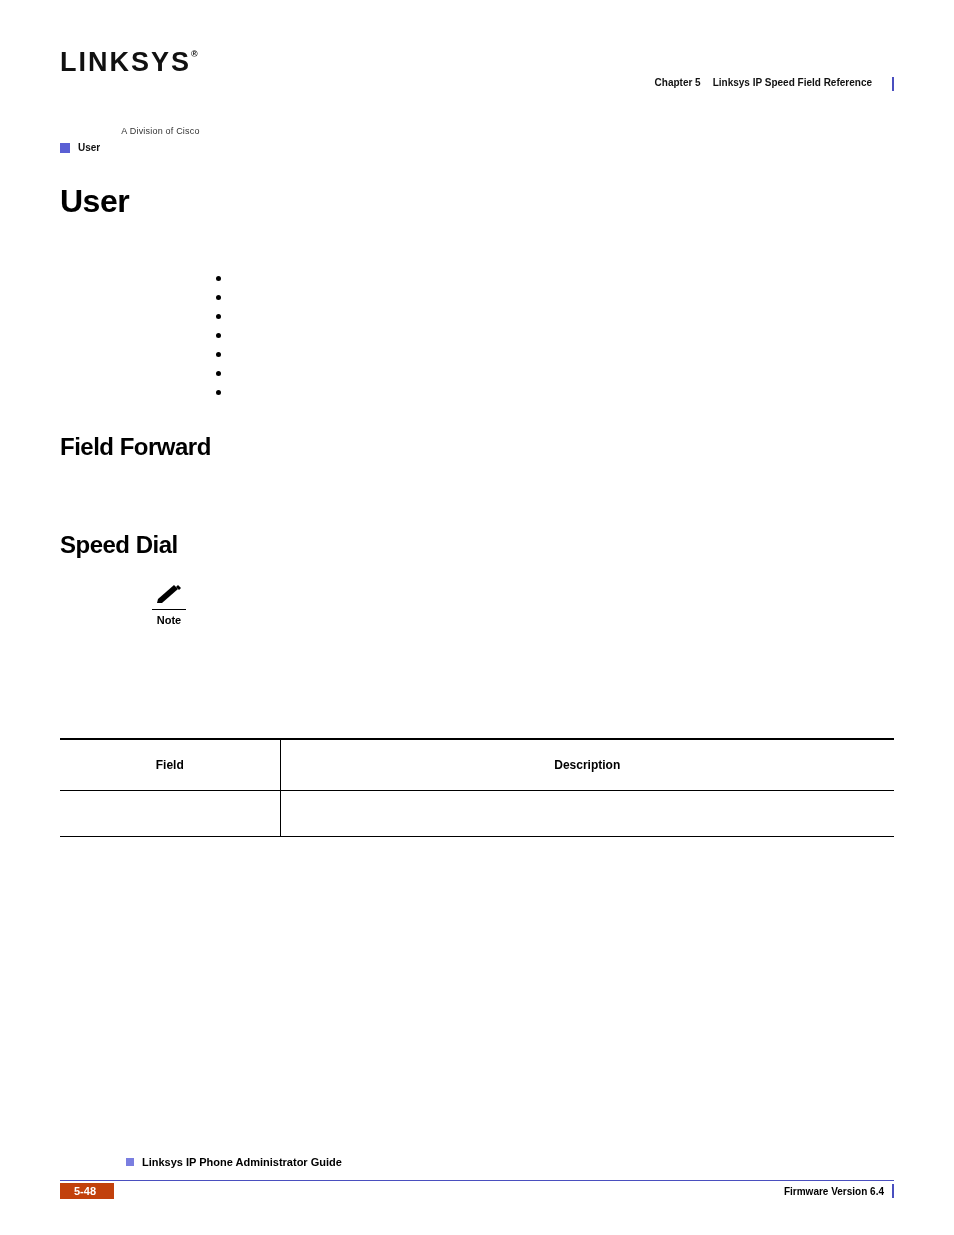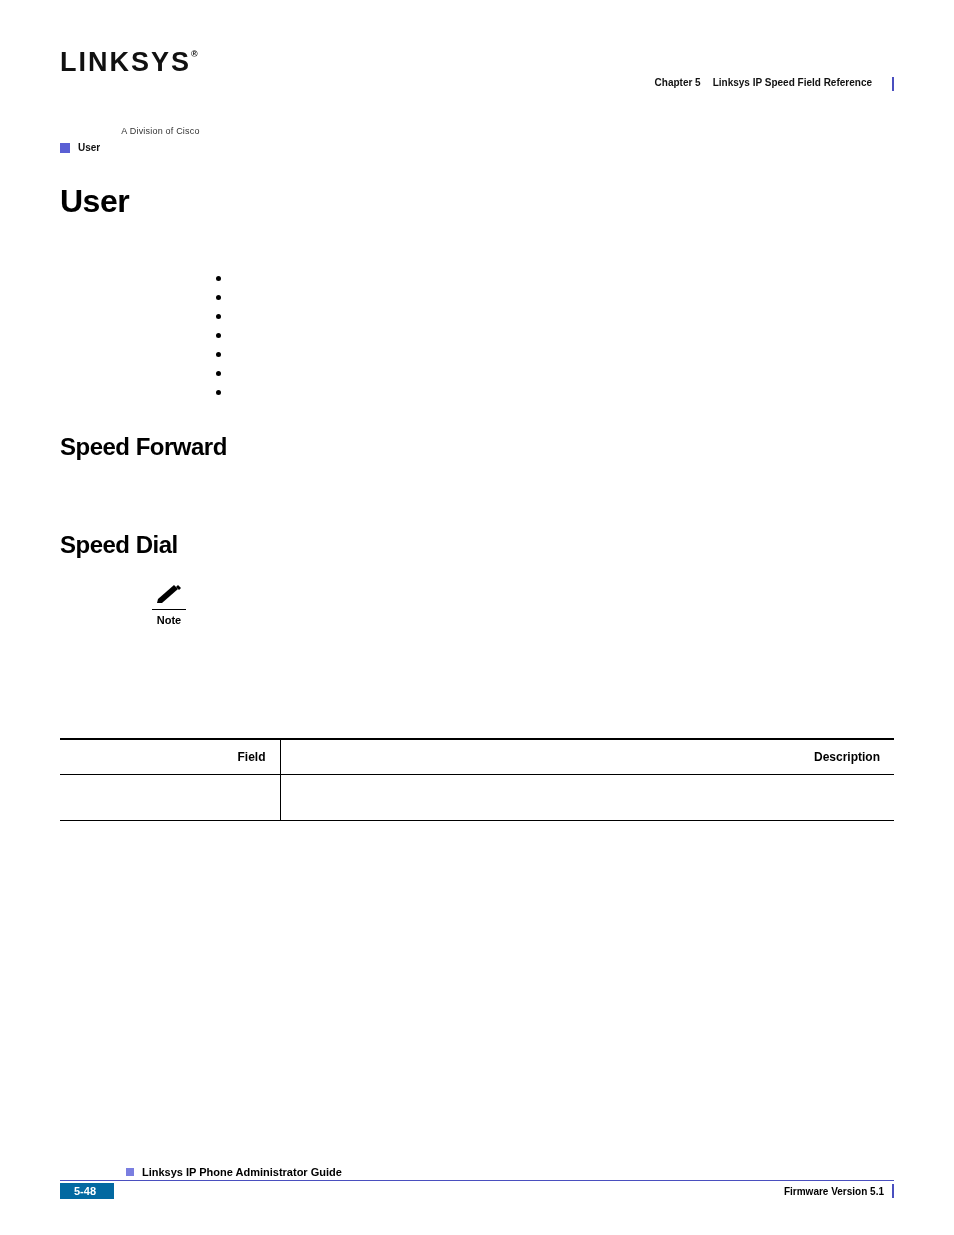--- a/index.html
+++ b/index.html
@@ -102,22 +102,22 @@
       flex: 1;
       display: flex; flex-direction: column; gap: 20px;
       padding-top: 14px;
     }
     .note-line { height: 1px; background: #4a4fbf; }
     .table-wrap { margin-top: 52px; }
     table.ref {
       width: 100%; border-collapse: collapse;
     }
     table.ref th, table.ref td {
-      text-align: right;
-      padding: 10px 14px;
+      text-align: center;
+      padding: 18px 14px;
       font-size: 12px;
     }
     table.ref th {
       font-weight: 700;
       border-top: 2px solid #000;
       border-bottom: 1px solid #000;
     }
     table.ref td {
       border-bottom: 1px solid #000;
       height: 46px;
@@ -126,30 +126,30 @@
       width: 220px;
       border-right: 1px solid #000;
     }
     .footer {
       position: absolute;
       left: 60px; right: 60px; bottom: 36px;
     }
     .footer-title-row {
       display: flex; align-items: center; gap: 8px;
       border-bottom: 1px solid #4a4fbf;
-      padding-bottom: 2px;
+      padding-bottom: 12px;
     }
     .footer-sq { width: 8px; height: 8px; background: #7a7ee0; margin-left: 66px; }
     .footer-title { font-size: 11px; font-weight: 700; }
     .footer-bottom {
       display: flex; justify-content: space-between; align-items: center;
       margin-top: 2px;
     }
     .page-badge {
-      background: #0369a1; color: #fff;
+      background: #c2410c; color: #fff;
       font-size: 11px; font-weight: 700;
       padding: 2px 18px 2px 14px;
     }
     .fw-row { display: flex; align-items: center; gap: 8px; }
     .fw-text { font-size: 10px; font-weight: 700; }
     .fw-sep { width: 2px; height: 14px; background: #4a4fbf; }
   </style>
 </head>
 <body>
 
@@ -179,21 +179,21 @@
   <div class="bullet-block">
     <div class="bullet"></div>
     <div class="bullet"></div>
     <div class="bullet"></div>
     <div class="bullet"></div>
     <div class="bullet"></div>
     <div class="bullet"></div>
     <div class="bullet"></div>
   </div>
 
-  <h2 class="h2">Speed Forward</h2>
+  <h2 class="h2">Field Forward</h2>
 
   <h2 class="h2" style="margin-top:70px;">Speed Dial</h2>
 
   <div class="note-row">
     <div class="note-icon-col">
       <span class="pencil-icon">
         <svg viewBox="0 0 26 20">
             <path d="M2,16 L18,2 L22,6 L6,20 L1,20 Z" fill="#000"></path>
             <path d="M20,4 L22,2 L25,5 L23,7 Z" fill="#000"></path>
           </svg>
@@ -226,19 +226,19 @@
 
 
   <div class="footer">
     <div class="footer-title-row">
       <span class="footer-sq"></span>
       <span class="footer-title">Linksys IP Phone Administrator Guide</span>
     </div>
     <div class="footer-bottom">
       <span class="page-badge">5-48</span>
       <span class="fw-row">
-        <span class="fw-text">Firmware Version 5.1</span>
+        <span class="fw-text">Firmware Version 6.4</span>
         <span class="fw-sep"></span>
       </span>
     </div>
   </div>
 
 </div>
 
 </body></html>

